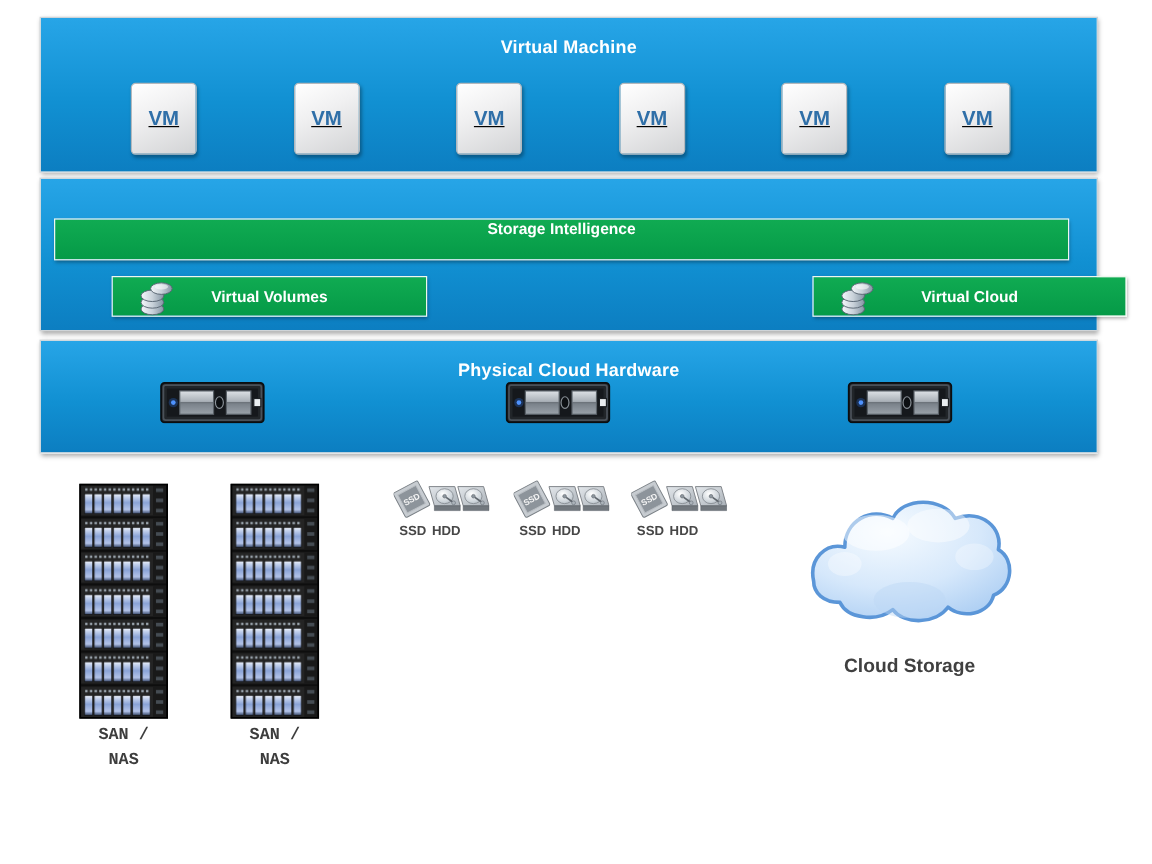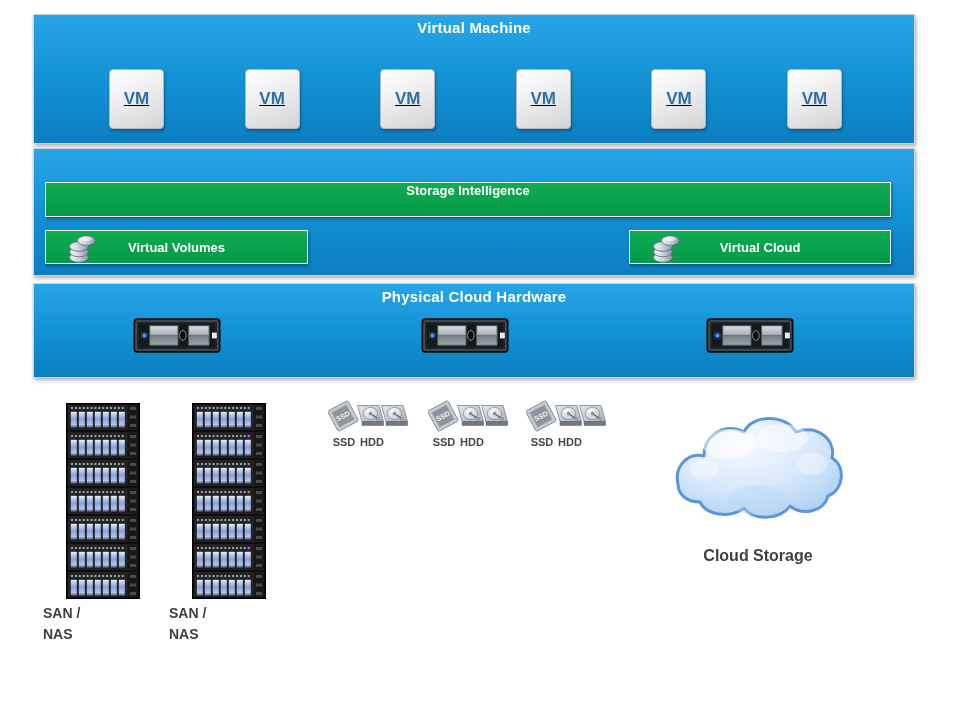--- a/index.html
+++ b/index.html
@@ -15,21 +15,21 @@
     position:absolute;left:33px;width:882px;box-sizing:border-box;
     background:linear-gradient(180deg,#27a5e7 0%,#1190d2 55%,#0c7ec1 100%);
     border:1px solid #cfd4d8;
     box-shadow:1px 2px 4px rgba(0,0,0,.35);
   }
   #vm-layer{top:14px;height:130px;}
   #hv-layer{top:148px;height:128px;}
   #hw-layer{top:283px;height:95px;}
   .layer-title{
     color:#fff;font-weight:bold;font-size:15px;text-align:center;
-    padding-top:4px;letter-spacing:.2px;
+    padding-top:16px;letter-spacing:.2px;
   }
 
   
   .vm-row{
     position:absolute;top:54px;left:16px;right:0;
     display:flex;justify-content:space-between;
     padding:0 72px 0 59px;
     text-decoration:underline;
   }
   .vm-box{
@@ -49,41 +49,41 @@
     box-shadow:1px 2px 3px rgba(0,0,0,.35);
     display:flex;align-items:flex-start;justify-content:center;
     color:#fff;font-weight:bold;font-size:13px;
   }
   .module{
     position:absolute;top:81px;height:34px;box-sizing:border-box;
     background:linear-gradient(180deg,#10ab52 0%,#059a47 100%);
     border:1px solid #eef7ef;
     box-shadow:1px 2px 3px rgba(0,0,0,.35);
     display:flex;align-items:center;
-    color:#fff;font-weight:bold;font-size:13px;
+    color:#fff;font-weight:bold;font-size:13px;margin-left:48px;
   }
   #module-vvol{left:11px;width:263px;}
   #module-vsan{left:308px;width:262px;}
   #module-vcloud{left:595px;width:262px;}
   .db-icon{position:absolute;left:22px;top:1px;width:30px;height:32px;}
   .module-label{width:100%;text-align:center;}
 
   
   .server{position:absolute;top:34px;width:88px;height:35px;}
   #server-1{left:99px;}
   #server-2{left:387px;}
   #server-3{left:672px;}
 
   
   .rack{position:absolute;top:403px;width:74px;height:196px;}
   #rack-1{left:66px;}
   #rack-2{left:192px;}
   .rack-label{
-    position:absolute;top:603px;width:120px;
-    font-weight:bold;font-size:14px;line-height:21px;color:#3d3d3d;
+    position:absolute;top:603px;width:120px;text-align:center;
+    font-weight:bold;font-size:14px;line-height:21px;color:#3d3d3d;font-family:Liberation Mono, monospace;
   }
   #rack-label-1{left:43px;}
   #rack-label-2{left:169px;}
 
   .disk-group{position:absolute;top:399px;width:80px;height:48px;}
   #dg-1{left:328px;}
   #dg-2{left:428px;}
   #dg-3{left:526px;}
   .dg-labels{display:flex;margin-top:-1px;font-weight:bold;font-size:11px;color:#474747;}
   .dg-labels .ssd{width:32px;text-align:center;}

